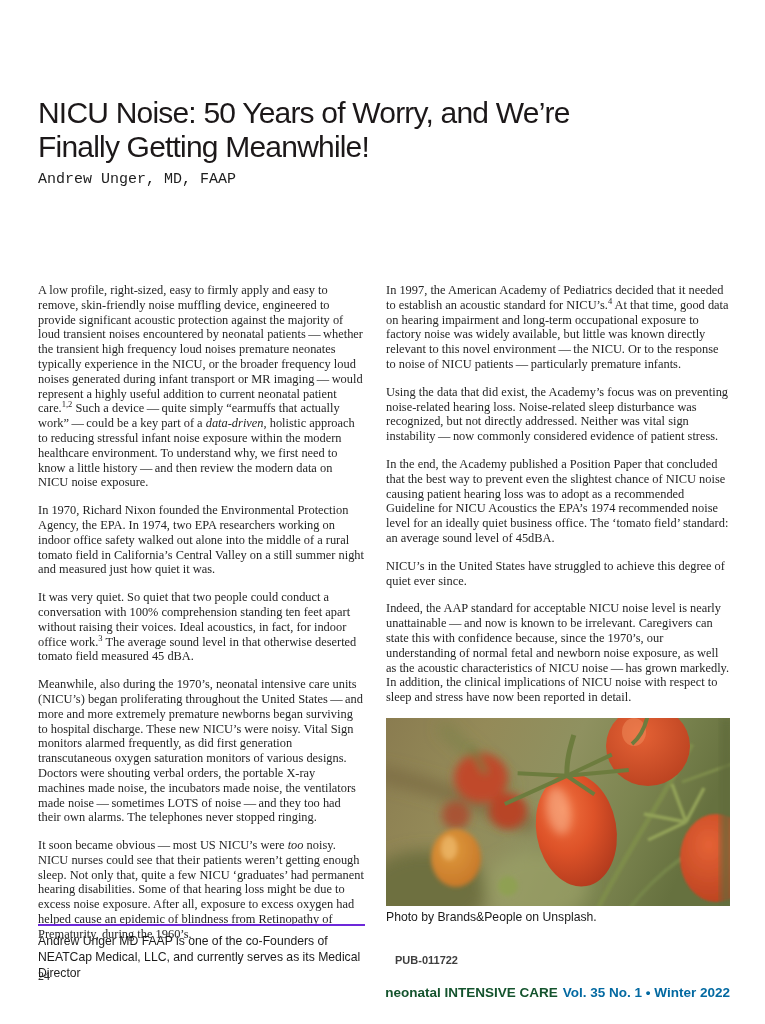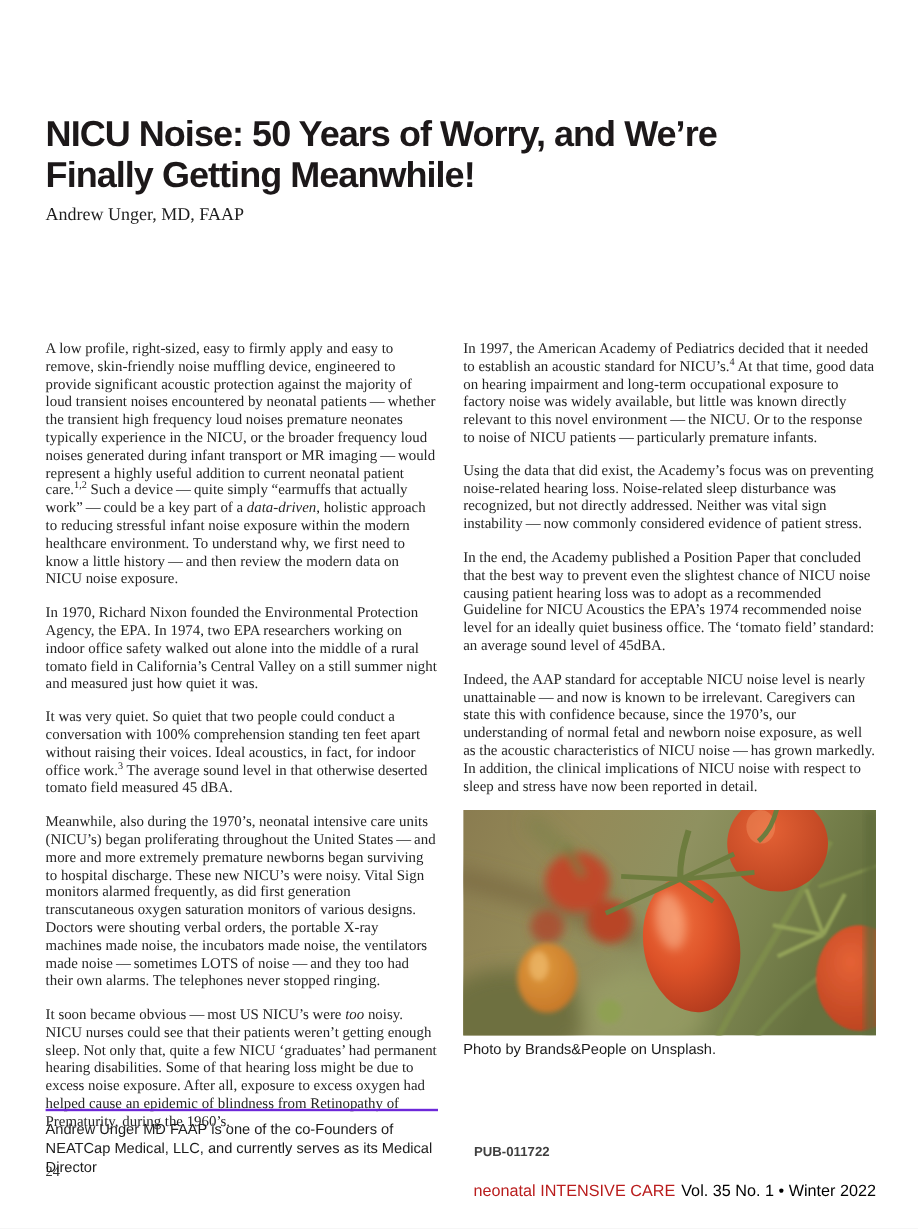--- a/index.html
+++ b/index.html
@@ -9,29 +9,29 @@
     width:765px;height:1024px;
     background:#ffffff;
     margin:0 auto;
     overflow:hidden;
     font-family:"Liberation Serif", serif;
     color:#252525;
   }
   .title{
     position:absolute;left:38px;top:96px;width:640px;
     font-family:"Liberation Sans", sans-serif;
-    font-weight:700;
+    font-weight:400;
     font-size:30px;line-height:34px;
     letter-spacing:-0.8px;
     color:#1c1819;
     margin:0;
   }
   .author{
     position:absolute;left:38px;top:171px;
-    font-family:Liberation Serif, serif;
+    font-family:Liberation Mono, monospace;
     font-size:15px;color:#1d1d1d;
   }
   .columns{
     position:absolute;left:38px;top:283px;width:692px;
     display:flex;
   }
   .col{font-size:12.4px;line-height:14.8px;text-align:left;}
   .col-left{width:327px;margin-right:21px;position:relative;height:690px;}
   .col-right{width:344px;}
   .para{margin:0 0 13px 0;}
@@ -58,22 +58,22 @@
   .pub-id{
     position:absolute;left:355px;top:954px;
     font-family:"Liberation Sans", sans-serif;
     font-weight:600;font-size:11px;color:#3f3f3f;padding-left:40px;
   }
   .journal-footer{
     position:absolute;right:35px;top:985px;
     font-family:"Liberation Sans", sans-serif;
     font-size:13.5px;white-space:nowrap;
   }
-  .journal-footer .jname{font-weight:400;color:#b91c1c;}
-  .journal-footer .jissue{font-weight:400;color:#000000;margin-left:5px;}
+  .journal-footer .jname{font-weight:700;color:#14532d;}
+  .journal-footer .jissue{font-weight:700;color:#0369a1;margin-left:5px;}
 </style>
 </head>
 <body>
 
 <div class="page">
 
   <h1 class="title"><span>NICU Noise: 50 Years of Worry, and We’re</span><br><span>Finally Getting Meanwhile!</span></h1>
 
   <div class="author">Andrew Unger, MD, FAAP</div>
 
@@ -88,20 +88,21 @@
           <p class="para"><span>It soon became obvious — most US NICU’s were </span><em>too</em><span> noisy. NICU nurses could see that their patients weren’t getting enough sleep. Not only that, quite a few NICU ‘graduates’ had permanent hearing disabilities. Some of that hearing loss might be due to excess noise exposure. After all, exposure to excess oxygen had helped cause an epidemic of blindness from Retinopathy of Prematurity, during the 1960’s.</span></p>
         </div>
       <div class="author-note">Andrew Unger MD FAAP is one of the co-Founders of NEATCap Medical, LLC, and currently serves as its Medical Director</div>
     </section>
 
     <section class="col col-right">
       <div id="right-paras">
           <p class="para"><span>In 1997, the American Academy of Pediatrics decided that it needed to establish an acoustic standard for NICU’s.</span><sup>4</sup><span> At that time, good data on hearing impairment and long-term occupational exposure to factory noise was widely available, but little was known directly relevant to this novel environment — the NICU. Or to the response to noise of NICU patients — particularly premature infants.</span></p>
           <p class="para"><span>Using the data that did exist, the Academy’s focus was on preventing noise-related hearing loss. Noise-related sleep disturbance was recognized, but not directly addressed. Neither was vital sign instability — now commonly considered evidence of patient stress.</span></p>
           <p class="para"><span>In the end, the Academy published a Position Paper that concluded that the best way to prevent even the slightest chance of NICU noise causing patient hearing loss was to adopt as a recommended Guideline for NICU Acoustics the EPA’s 1974 recommended noise level for an ideally quiet business office. The ‘tomato field’ standard: an average sound level of 45dBA.</span></p>
+          <p class="para"><span>NICU’s in the United States have struggled to achieve this degree of quiet ever since.</span></p>
           <p class="para"><span>Indeed, the AAP standard for acceptable NICU noise level is nearly unattainable — and now is known to be irrelevant. Caregivers can state this with confidence because, since the 1970’s, our understanding of normal fetal and newborn noise exposure, as well as the acoustic characteristics of NICU noise — has grown markedly. In addition, the clinical implications of NICU noise with respect to sleep and stress have now been reported in detail.</span></p>
         </div>
 
       <figure class="photo">
         <svg width="344" height="188" viewBox="0 0 344 188">
           <defs>
             <linearGradient id="bg" x1="0" y1="0" x2="1" y2="0.25">
               <stop offset="0" stop-color="#8a7c50"></stop>
               <stop offset="0.28" stop-color="#948a58"></stop>
               <stop offset="0.55" stop-color="#8f9160"></stop>

